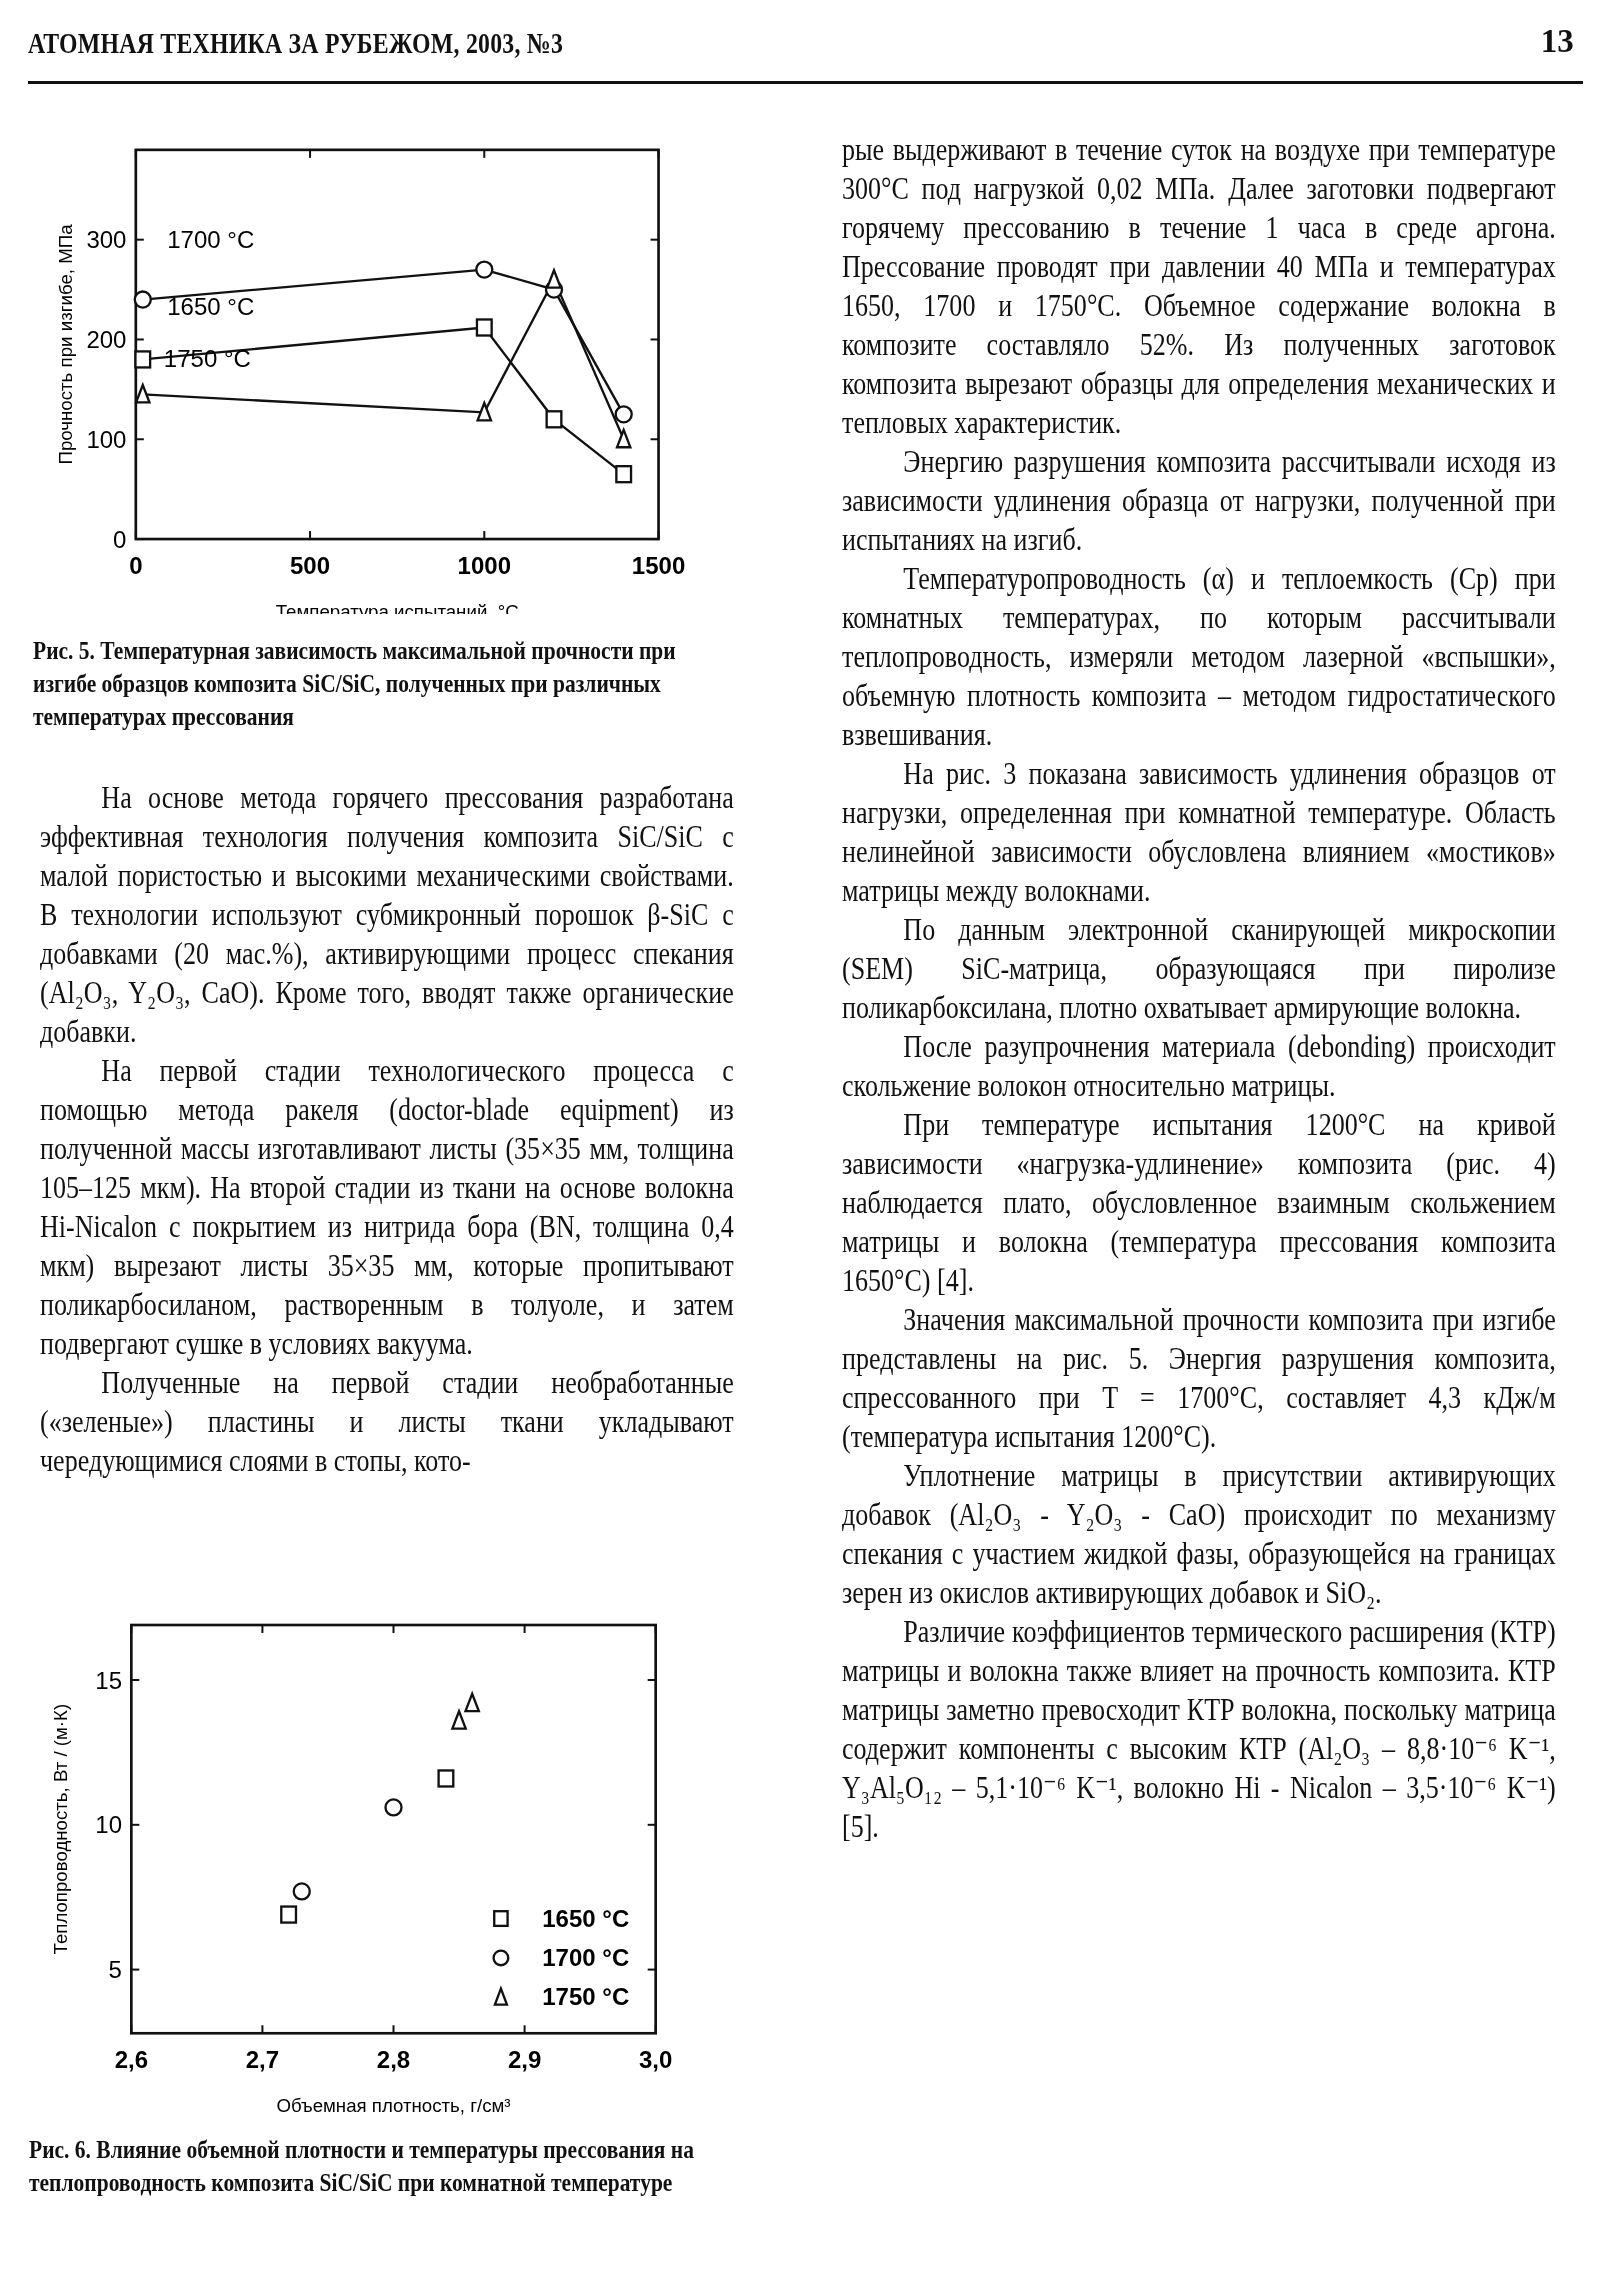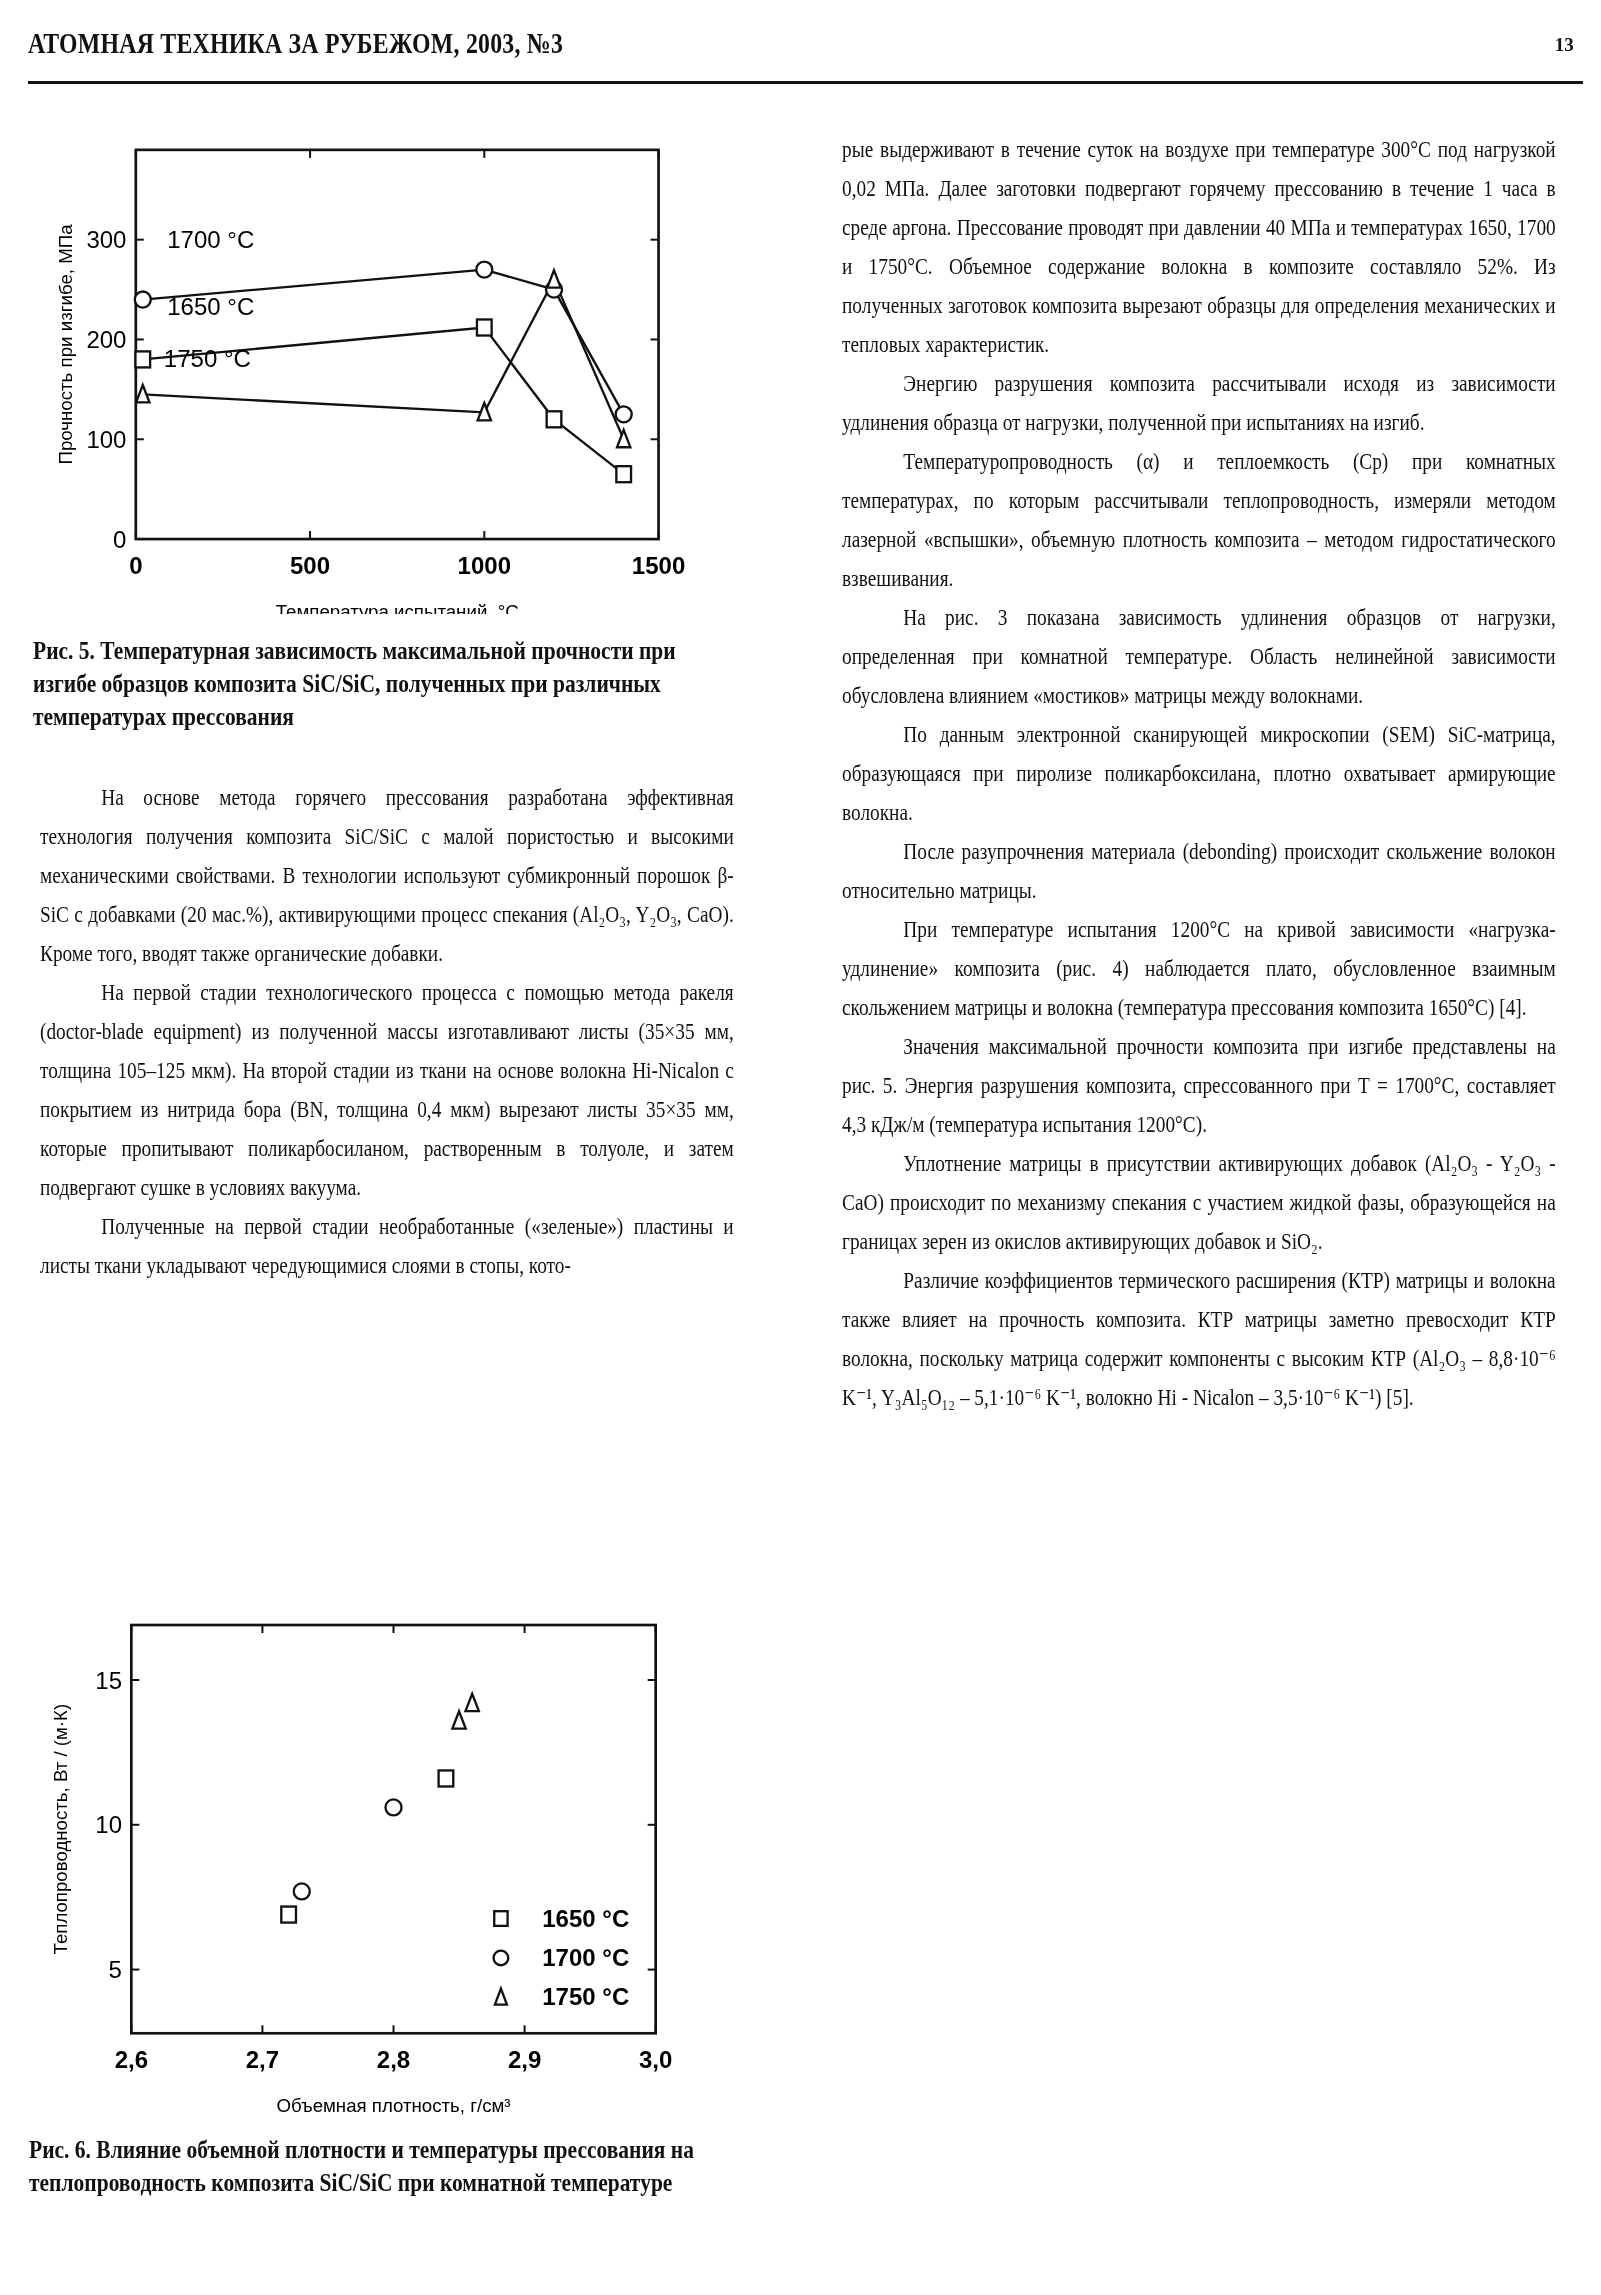--- a/index.html
+++ b/index.html
@@ -1,25 +1,25 @@
 <!DOCTYPE html>
 <html style="font-size:10.7px"><head>
 <meta charset="utf-8">
 <style>
   html, body { margin:0; padding:0; background:#ffffff; }
   body { width:1602px; height:2295px; position:relative; overflow:hidden; color:#111;
          font-family:"Liberation Serif", "DejaVu Serif", serif; }
   .header { position:absolute; left:28px; top:20px; width:1555px; height:47px;font-weight:bold; }
   .header .title { position:absolute; left:0; top:6.7px; font-size:29px; letter-spacing:0.3px; transform:scaleX(0.82); transform-origin:left; }
-  .header .pageno { position:absolute; right:9.3px; top:14px; font-size:19px;text-align:right; }
+  .header .pageno { position:absolute; right:9.3px; top:3px; font-size:33px;text-align:right; }
   .header .rule { position:absolute; left:0; right:0; top:61px; height:3.3px; background:#111; }
   .fig { position:absolute; }
   .fig svg { display:block; }
   .caption { position:absolute; font-weight:bold; font-size:25px; line-height:33px; transform:scaleX(0.86); transform-origin:left top; }
-  .col { position:absolute; font-size:23px; line-height:39px; text-align:justify; }
+  .col { position:absolute; font-size:31px; line-height:39px; text-align:justify; }
   .col p { margin:0; transform:scaleX(0.84); transform-origin:left top; width:119%; }
   .col p.ind { text-indent:73px; }
   .axislbl { font-family:"Liberation Sans", "DejaVu Sans", sans-serif; }
 </style>
 </head>
 <body>
 
 <div class="header">
   <div class="title">АТОМНАЯ ТЕХНИКА ЗА РУБЕЖОМ, 2003, №3</div>
   <div class="pageno">13</div>

